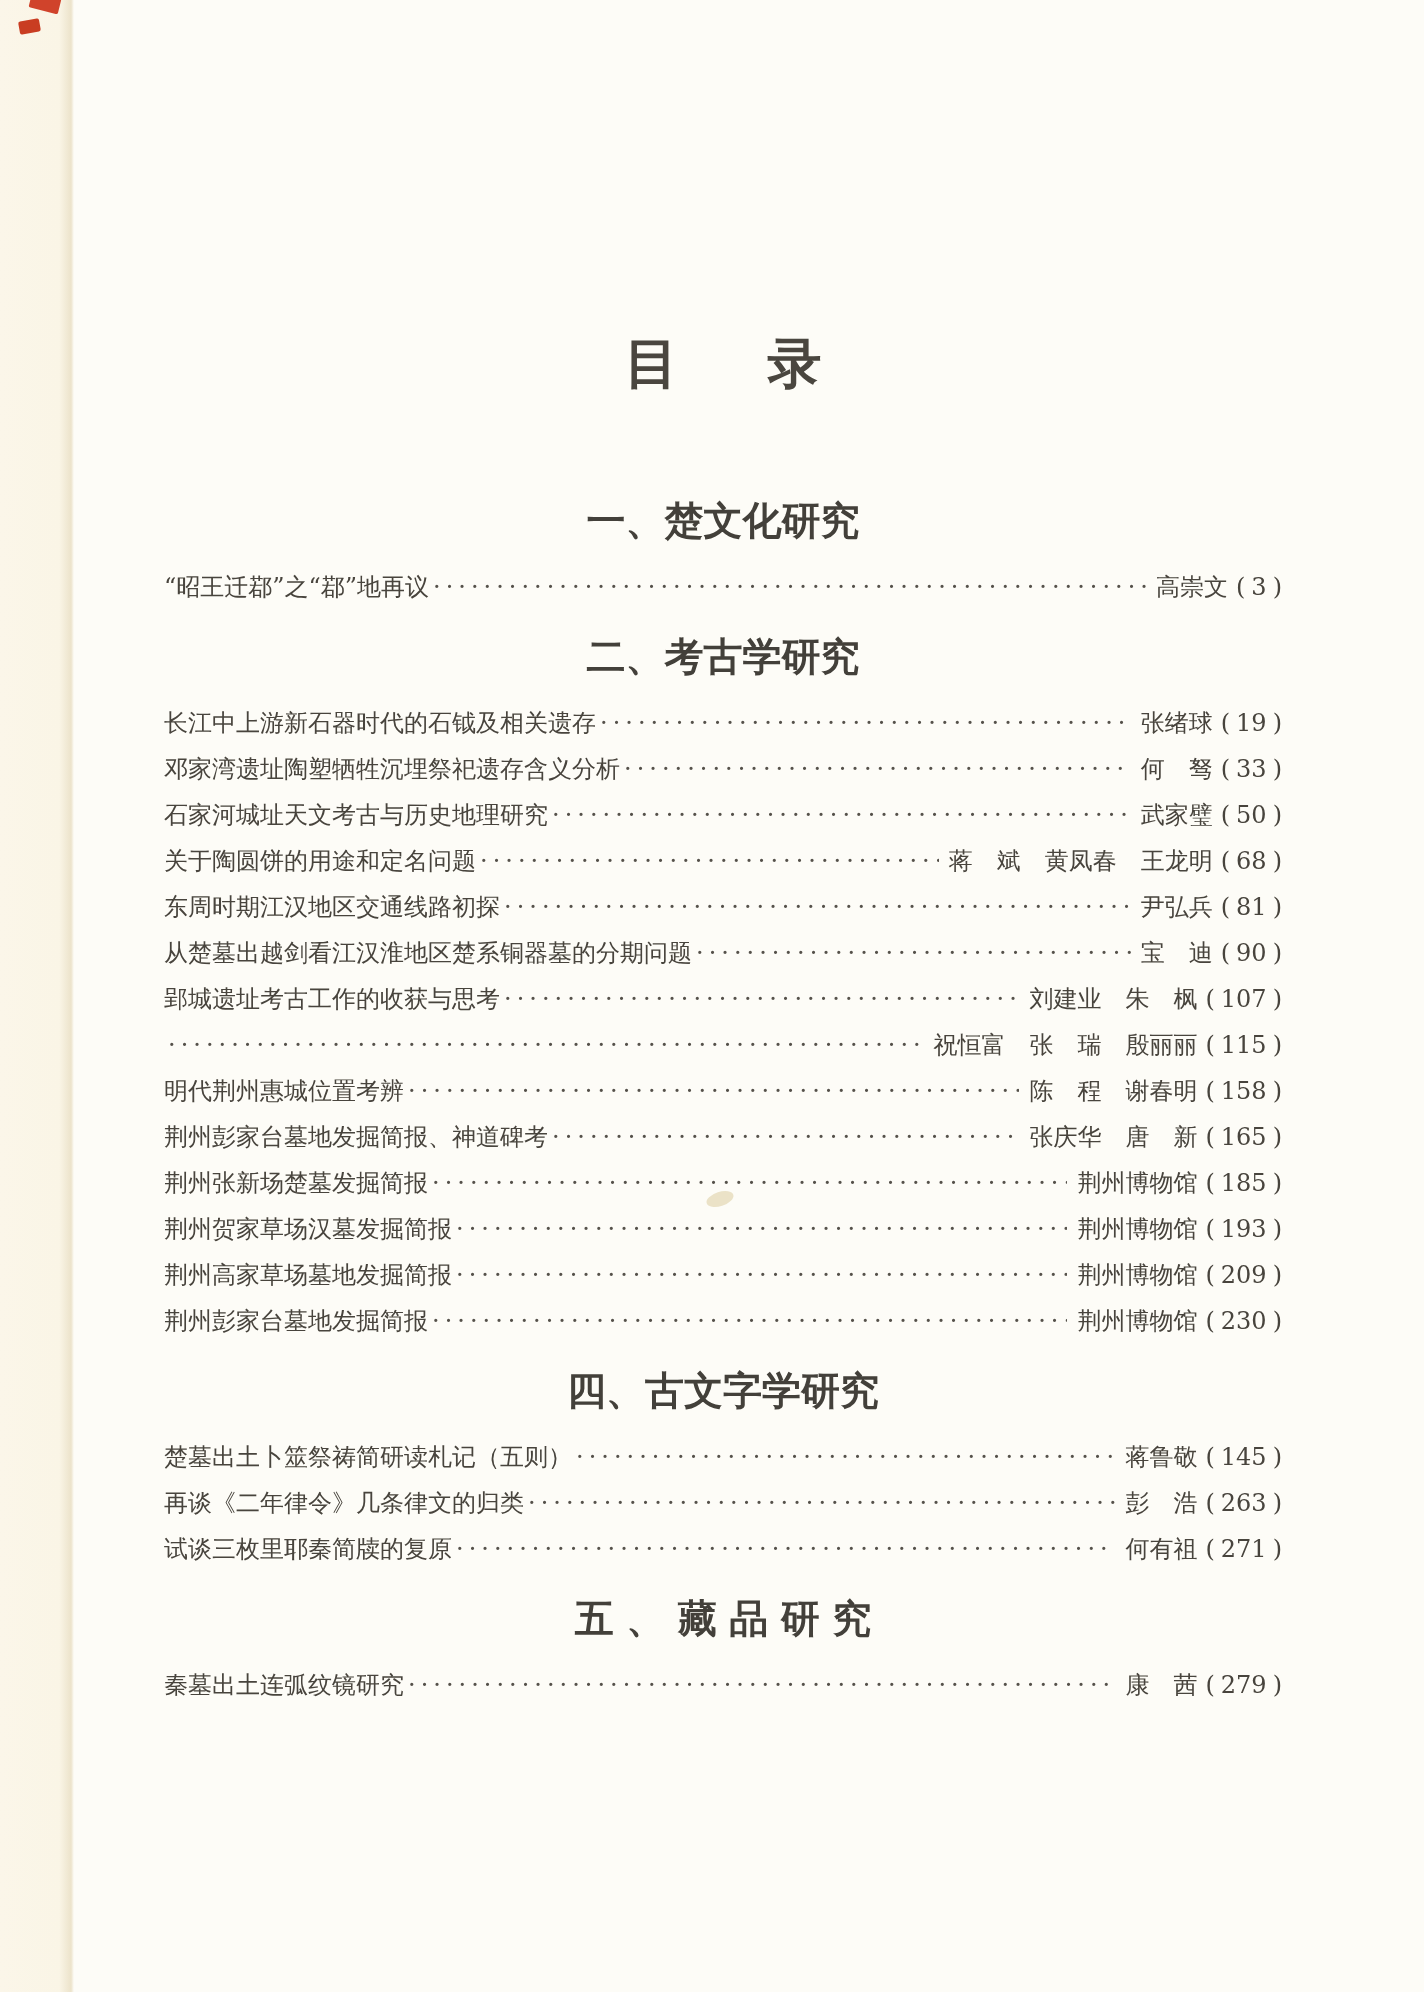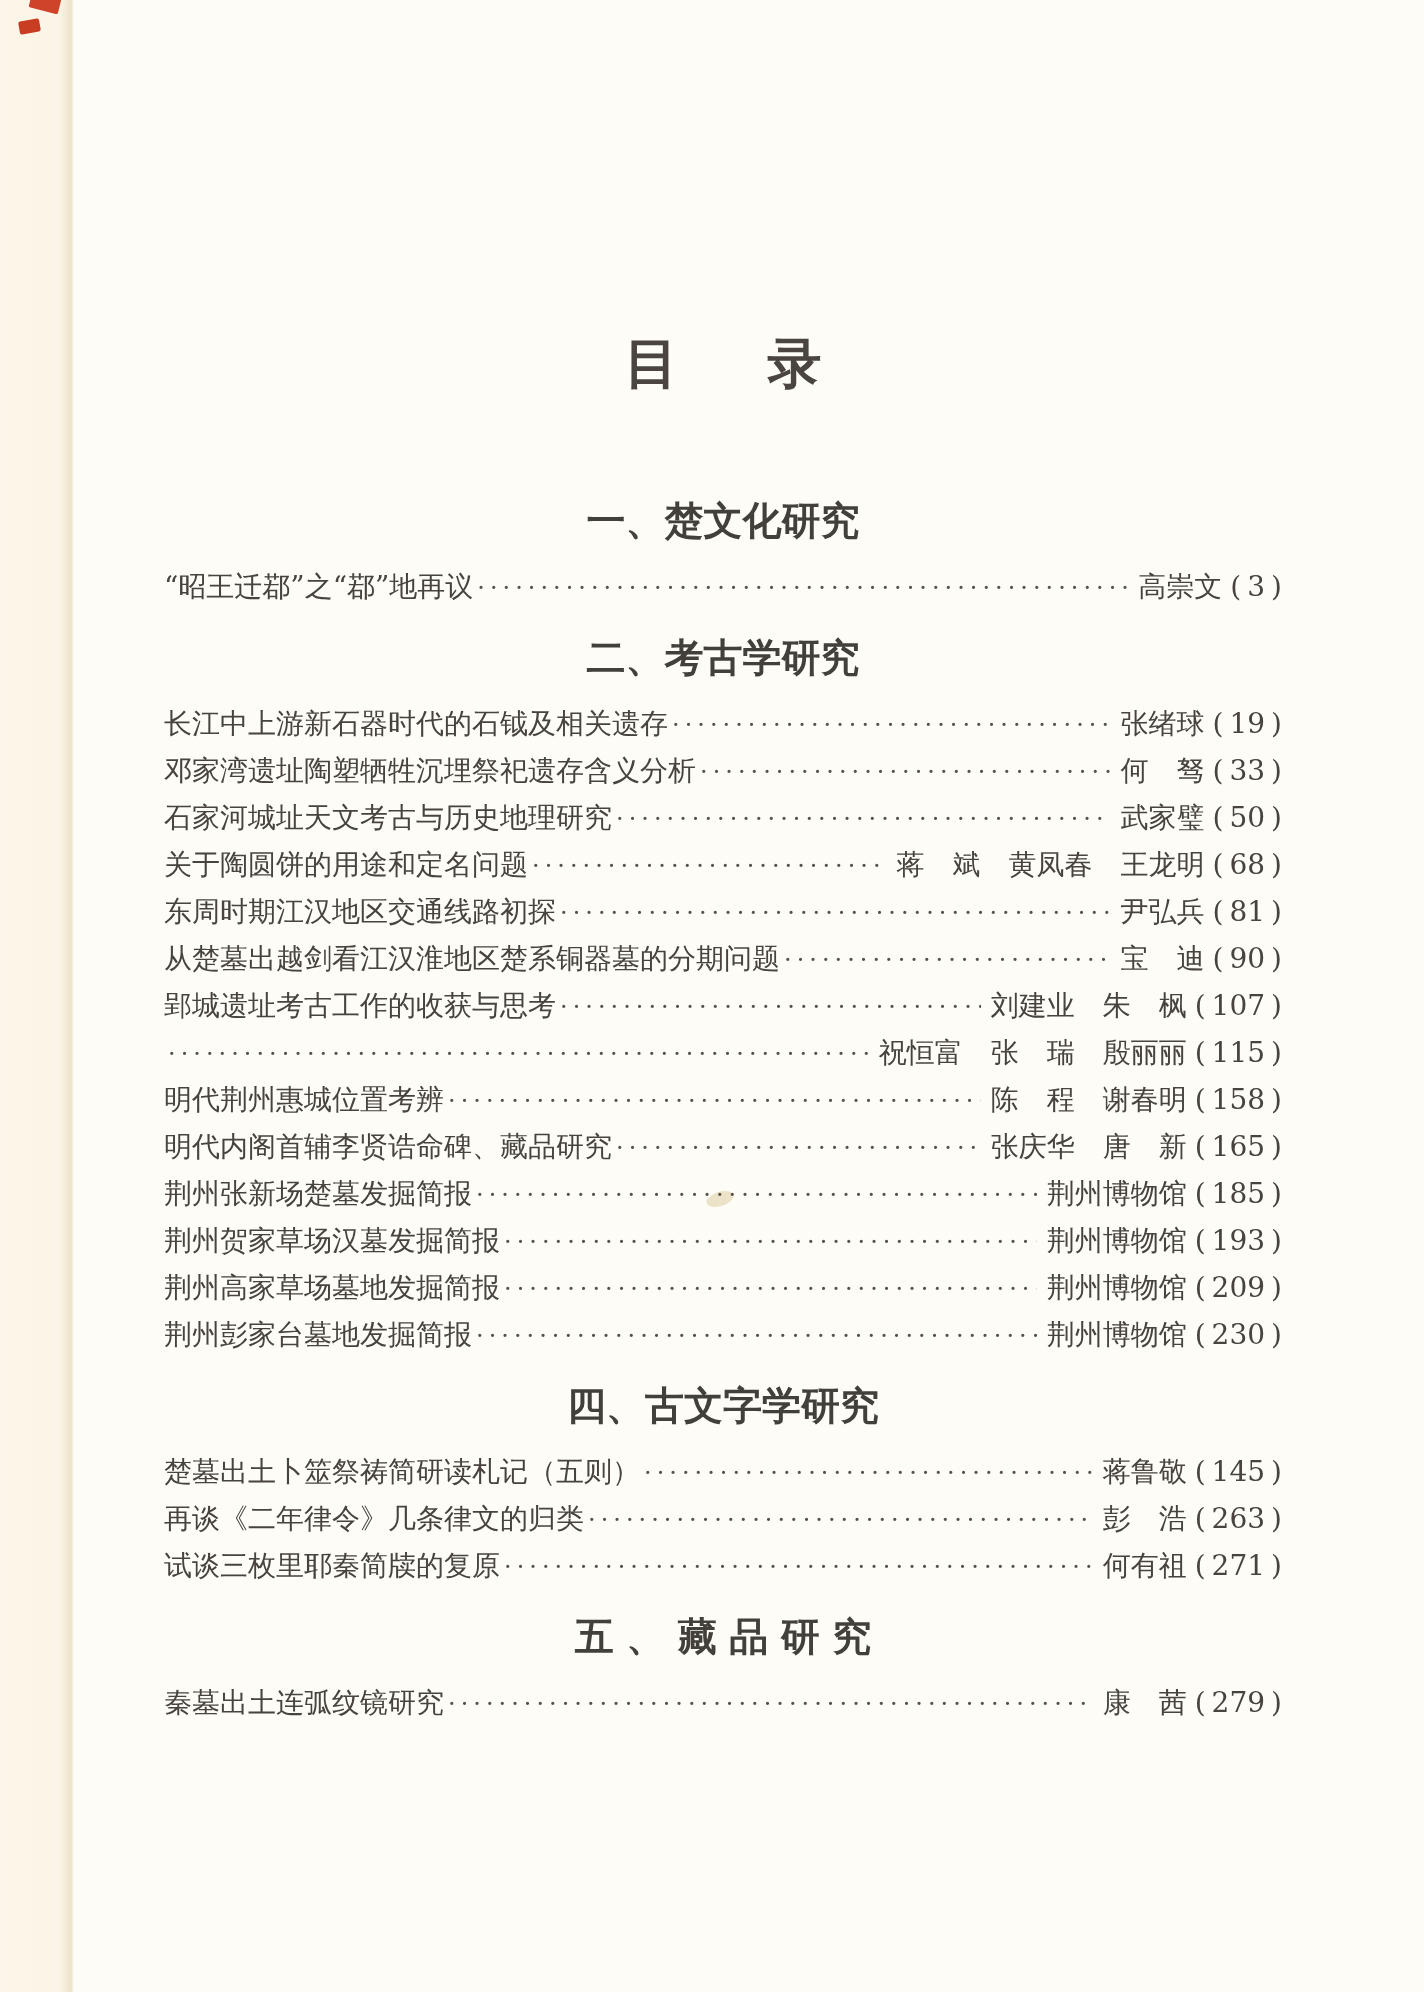--- a/index.html
+++ b/index.html
@@ -43,21 +43,21 @@
     color: #43403a;
     margin: 30px 0 26px 0;
     font-family: "DejaVu Sans", "Liberation Sans", sans-serif;
   }
   .section:first-of-type .section-heading { margin-top: 112px; }
   .section-heading.spread { letter-spacing: 0.32em; padding-left: 0.32em; }
 
   .entry {
     display: flex;
     align-items: baseline;
-    font-size: 28px;
+    font-size: 24px;
     line-height: 46px;
     white-space: nowrap;
   }
   .etitle { flex: none; }
   .leader {
     flex: 1 1 auto;
     overflow: hidden;
     margin: 0 10px 0 4px;
     color: #55514a;
     min-width: 20px;
@@ -141,21 +141,21 @@
           <span class="authors">祝恒富　张　瑞　殷丽丽</span>
           <span class="pagenum">115</span>
         </div>
         <div class="entry">
           <span class="etitle">明代荆州惠城位置考辨</span>
           <span class="leader"></span>
           <span class="authors">陈　程　谢春明</span>
           <span class="pagenum">158</span>
         </div>
         <div class="entry">
-          <span class="etitle">明代内阁首辅李贤诰命碑、藏品研究</span>
+          <span class="etitle">荆州彭家台墓地发掘简报、神道碑考</span>
           <span class="leader"></span>
           <span class="authors">张庆华　唐　新</span>
           <span class="pagenum">165</span>
         </div>
       </section>
       <section class="section">
         <div class="entry">
           <span class="etitle">荆州张新场楚墓发掘简报</span>
           <span class="leader"></span>
           <span class="authors">荆州博物馆</span>

